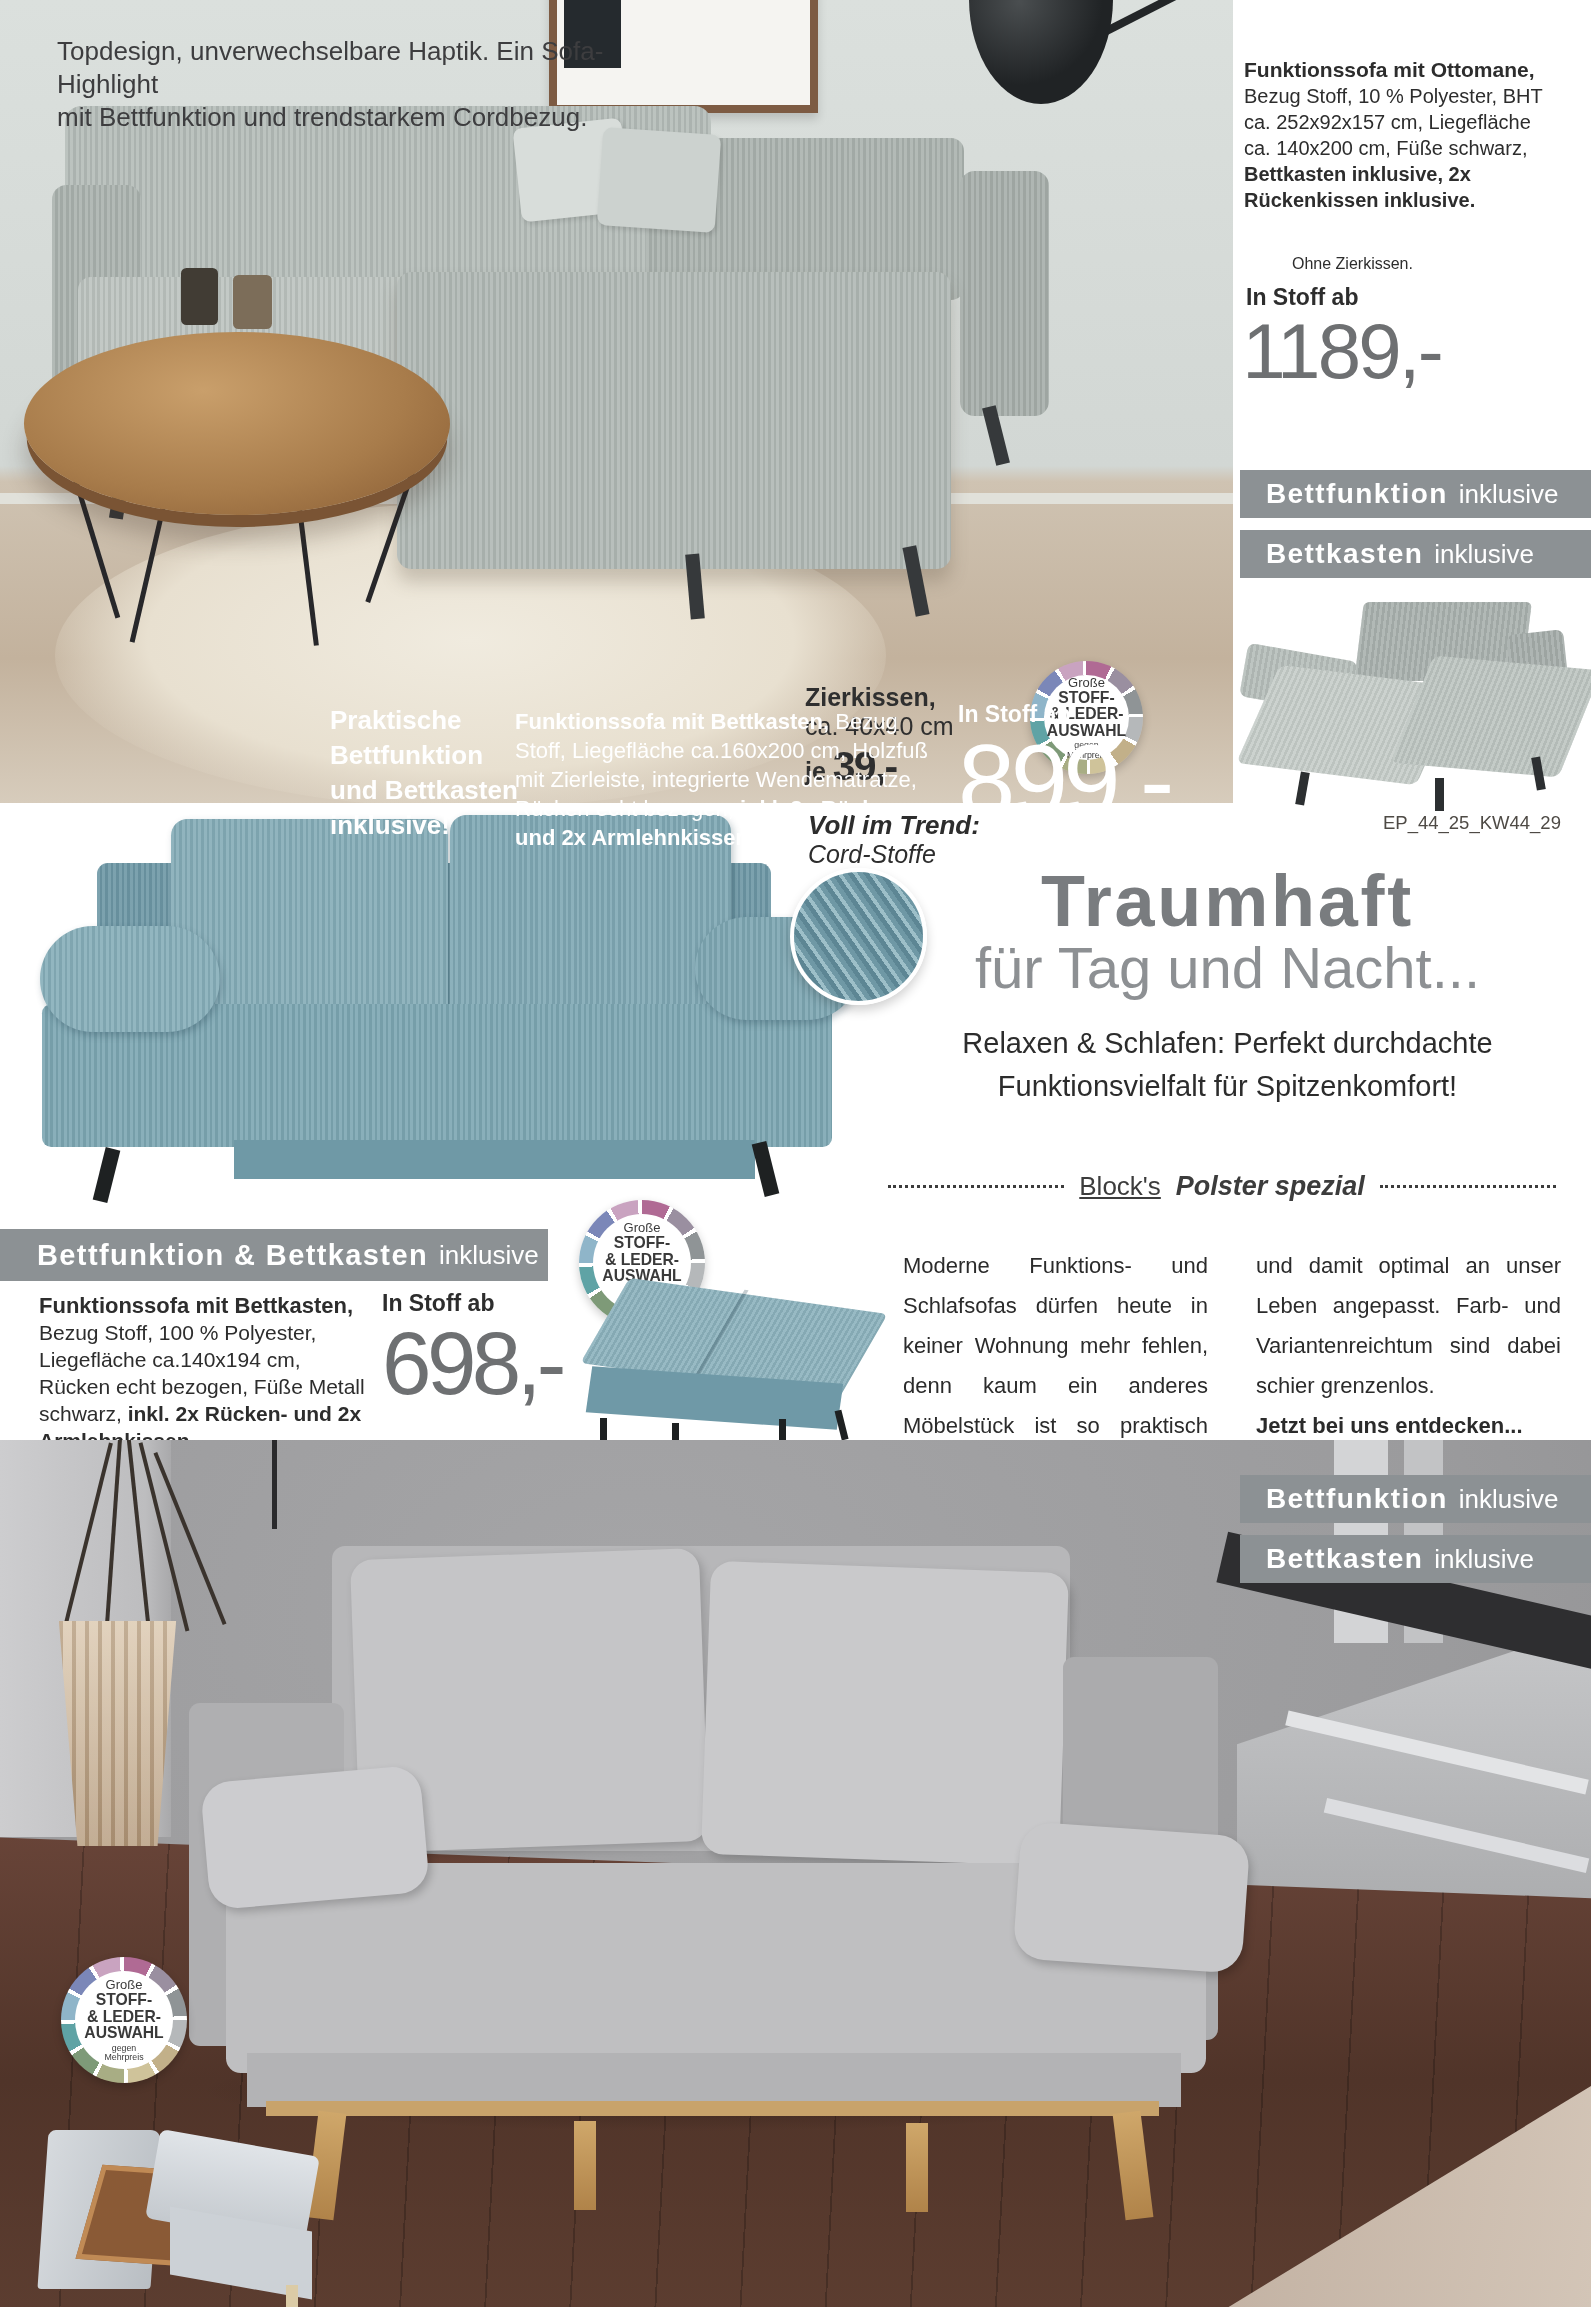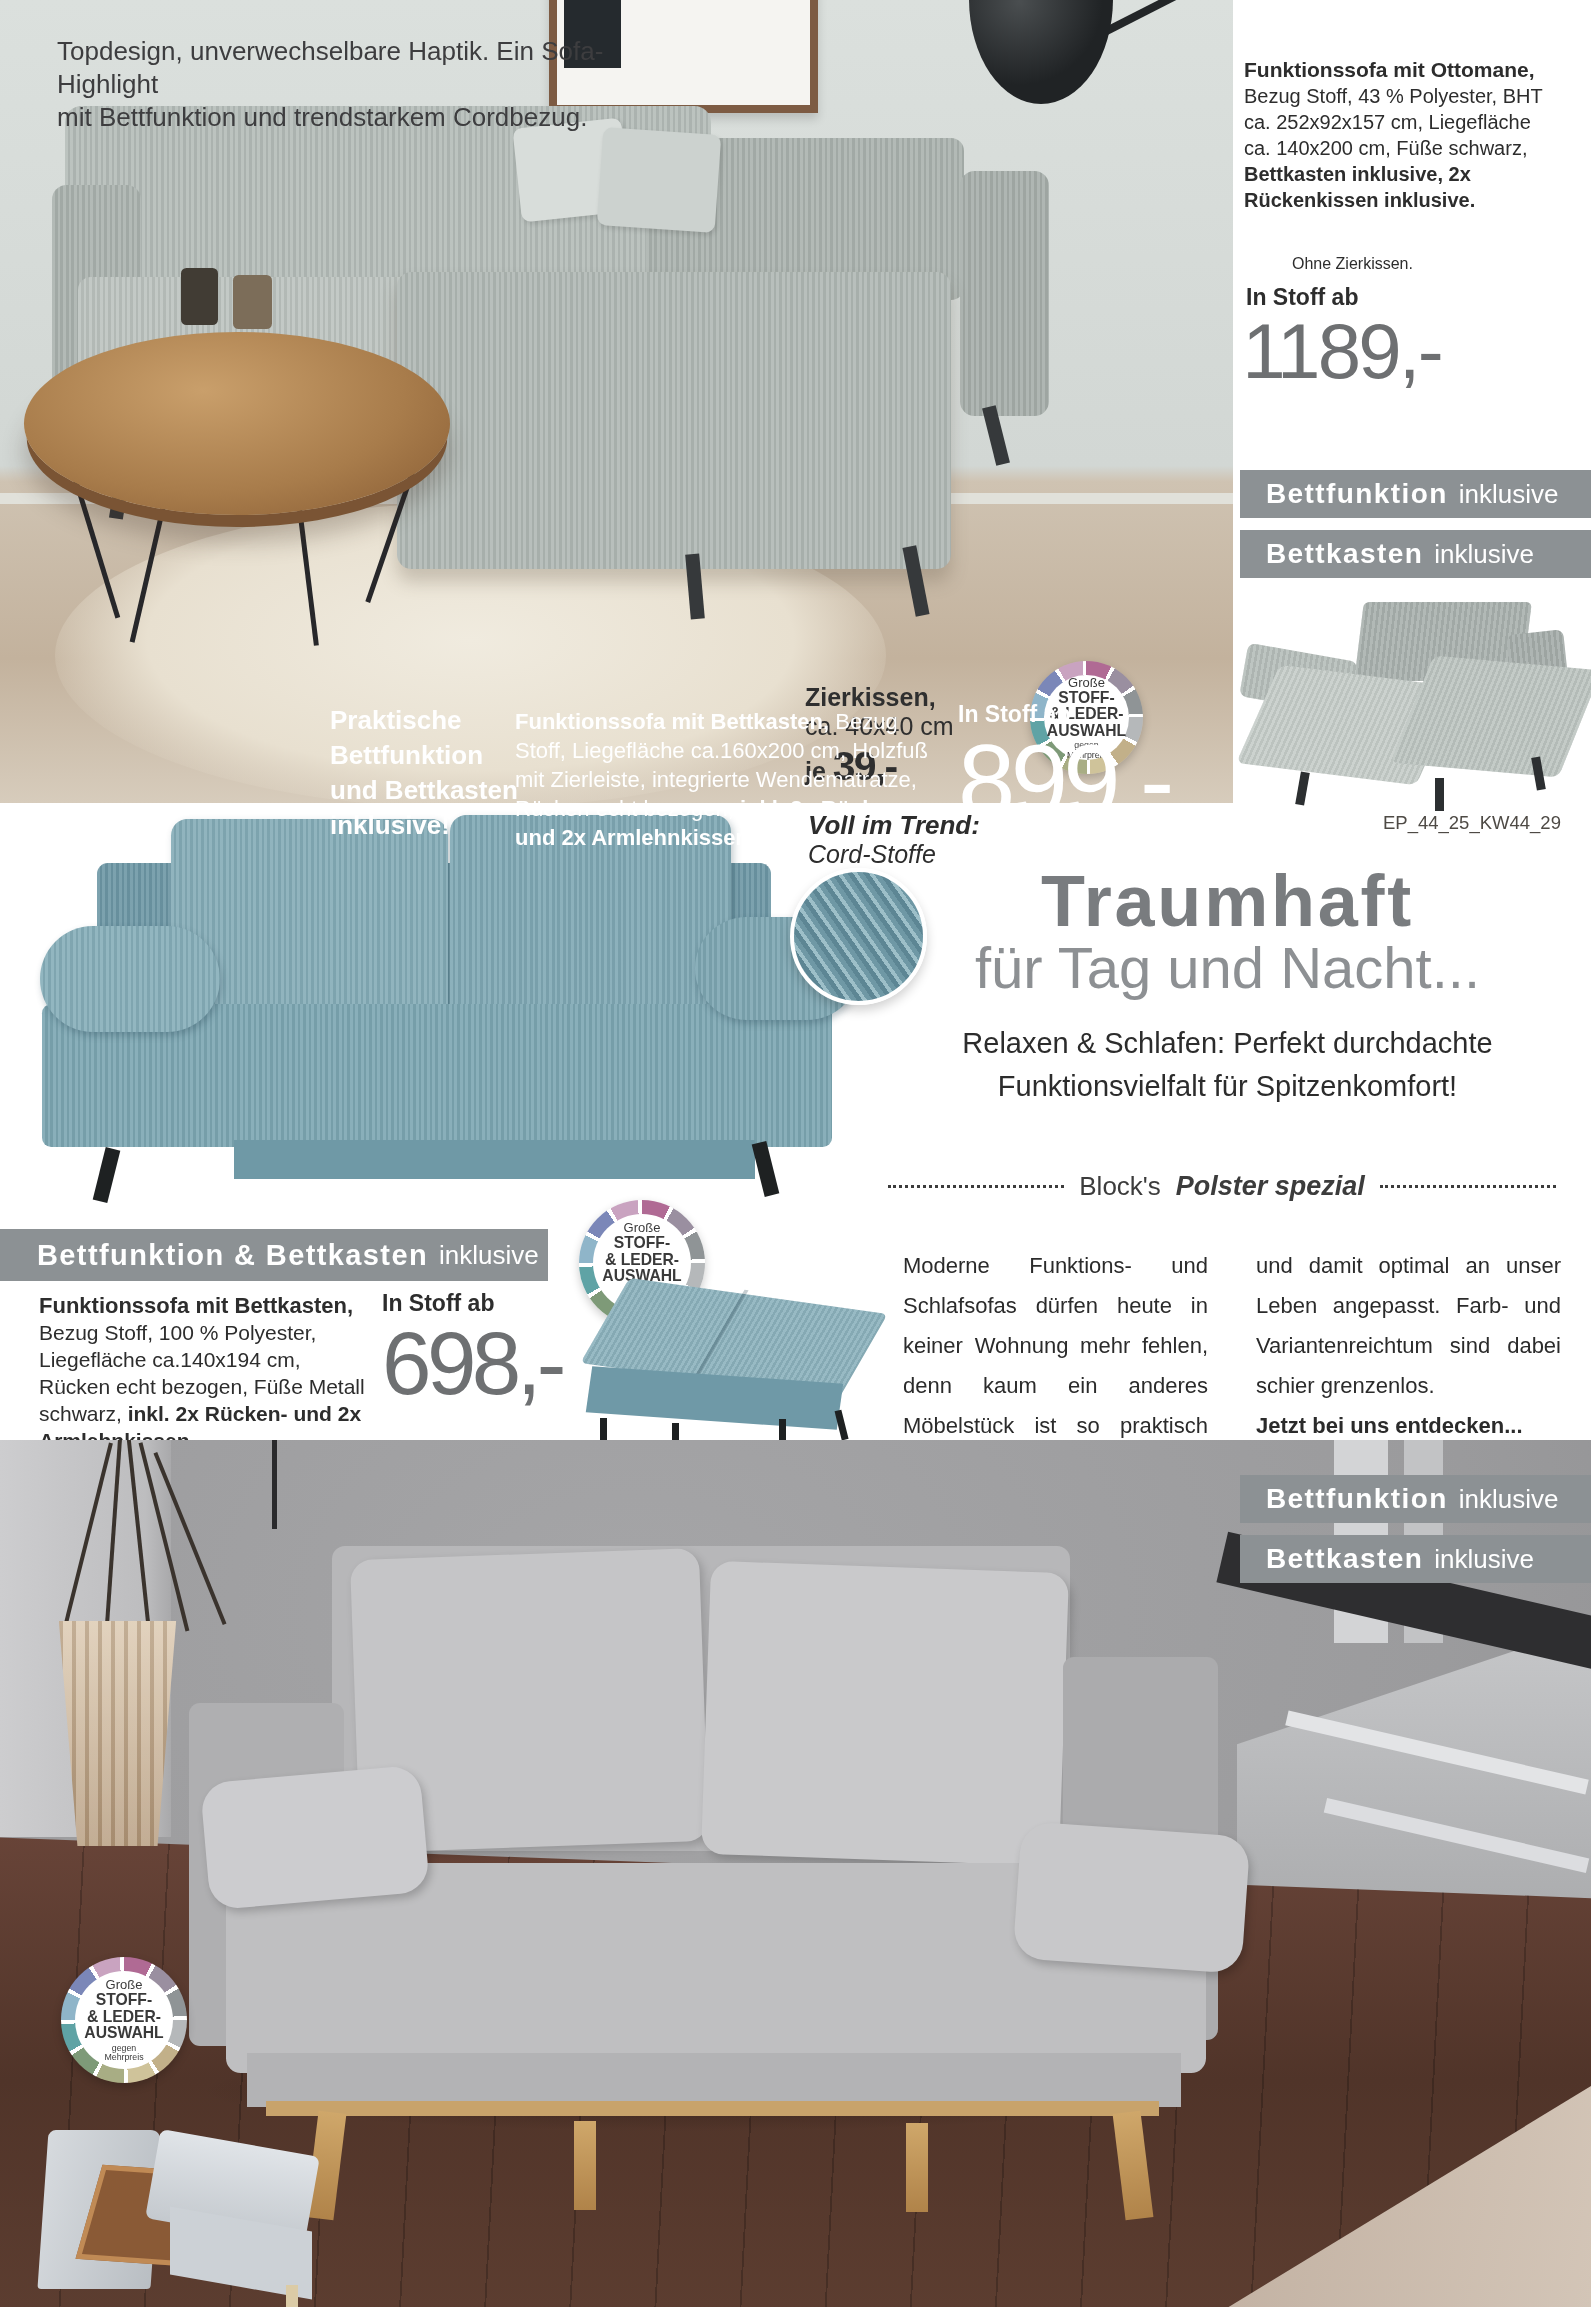--- a/index.html
+++ b/index.html
@@ -123,21 +123,21 @@
 
   .trend{left:808px;top:810px;color:#2d2d2d;}
   .trend .t1{position:static;font-style:italic;font-weight:bold;font-size:26px;line-height:30px;}
   .trend .t2{position:static;font-style:italic;font-size:25px;line-height:29px;}
 
   .h1{left:900px;top:860px;width:655px;text-align:center;font-weight:bold;font-size:72px;letter-spacing:2.8px;color:var(--heading-gray,#797c7f);}
   .h2{left:900px;top:934px;width:655px;text-align:center;font-size:58px;color:var(--heading-light,#8d9093);}
   .subline{left:900px;top:1022px;width:655px;text-align:center;font-size:29px;line-height:43px;color:#2c2c2c;}
   .brandline{left:888px;top:1168px;width:668px;height:37px;display:flex;align-items:center;gap:14.8px;color:#3c3c3c;}
   .dots{position:static;flex:1;border-top:3.7px dotted #3c3c3c;height:0;}
-  .bp{position:static;font-size:26px;}
+  .bp{position:static;font-size:26px;text-decoration:underline;}
   .bn{position:static;font-size:27px;font-weight:bold;font-style:italic;}
 
   .prod2{left:39px;top:1292px;width:334px;font-size:21px;line-height:27px;}
   .prod2 .title{font-size:22px;}
   .p2{left:382px;top:1290px;}
   .p2 .price-val{font-size:89px;line-height:92px;letter-spacing:-4.6px;}
 
   #bed-thumb-blue{left:561px;top:1281px;width:318px;height:166px;}
   .bb-top{left:44px;top:14.8px;width:258px;height:85px;background:#8cb2bd;transform:skew(-30deg,8deg);border-radius:5.5px;}
   .bb-seam{left:157px;top:9.2px;width:3.7px;height:92px;background:rgba(30,60,70,.25);transform:skew(-30deg,8deg);}
@@ -250,21 +250,21 @@
       <div class="pn-title">Zierkissen,</div>
       <div class="pn-size">ca. 40x40 cm</div>
       <div class="pn-price"><span class="pn-unit">je</span> <span class="pn-val">39,-</span></div>
     </div>
   </section>
 
   <div class="headline pre">Topdesign, unverwechselbare Haptik. Ein Sofa-Highlight
 mit Bettfunktion und trendstarkem Cordbezug.</div>
 
   <div class="prod prod1">
-    <span class="title">Funktionssofa mit Ottomane,</span><span class="c2-norm">Bezug Stoff, 43 % Polyester, BHT ca. 252x92x157 cm, Liegefläche ca. 140x200 cm, Füße schwarz, </span><span class="b">Bettkasten inklusive, 2x Rückenkissen inklusive.</span>
+    <span class="title">Funktionssofa mit Ottomane,</span><span class="c2-norm">Bezug Stoff, 10 % Polyester, BHT ca. 252x92x157 cm, Liegefläche ca. 140x200 cm, Füße schwarz, </span><span class="b">Bettkasten inklusive, 2x Rückenkissen inklusive.</span>
   </div>
   <div class="note">Ohne Zierkissen.</div>
 
   <div class="pricebox p1">
     <div class="price-label">In Stoff ab</div>
     <div class="price-val">1189,-</div>
   </div>
 
   <div class="badge bt1">
     <span class="bb">Bettfunktion</span>

